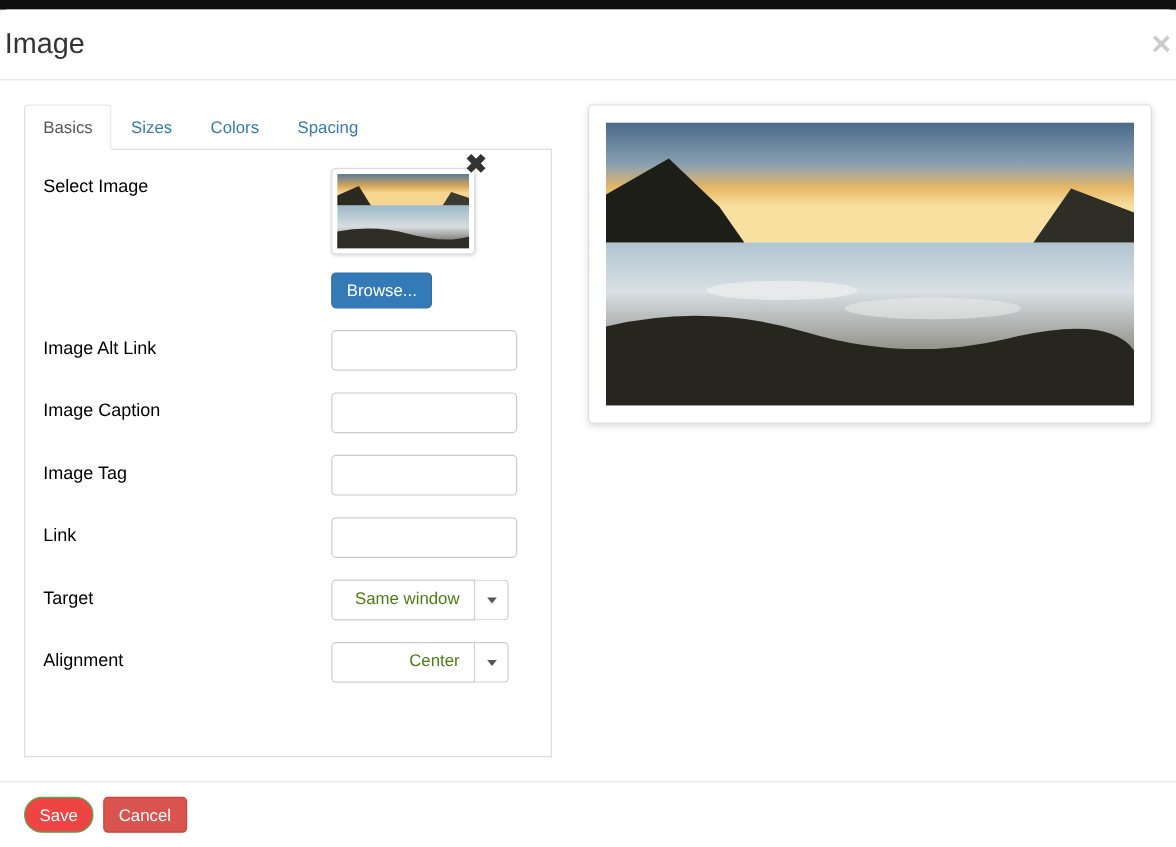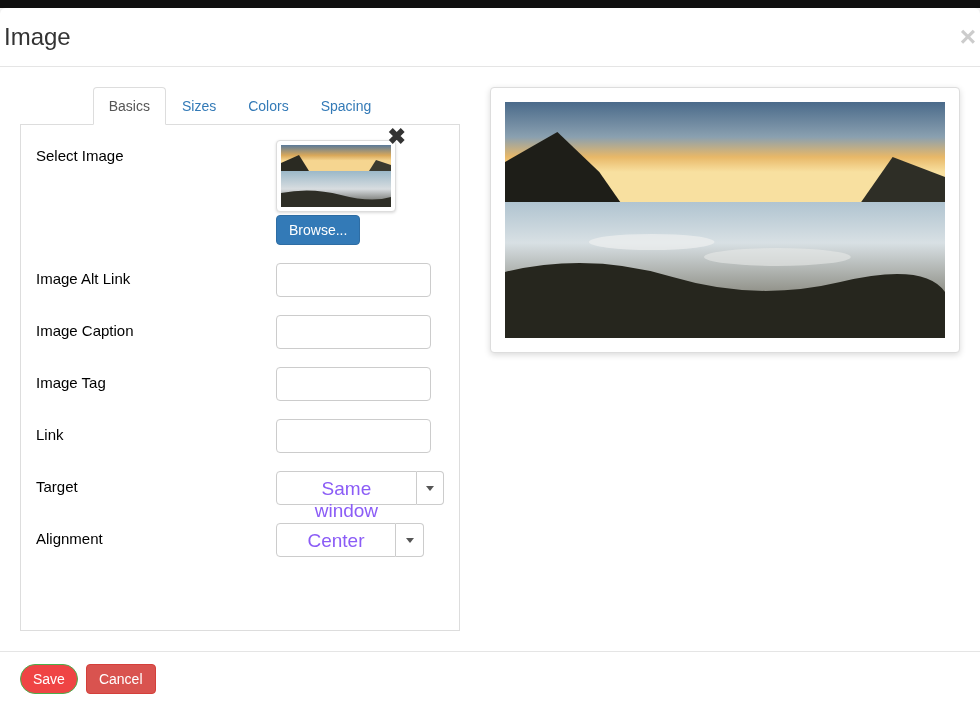--- a/index.html
+++ b/index.html
@@ -10,21 +10,21 @@
 .modal { position: absolute; top: 8px; left: 0; right: 0; bottom: 0; background: #fff; border-radius: 6px 6px 0 0; box-shadow: 0 5px 15px rgba(0,0,0,0.3); display: flex; flex-direction: column; }
 
 .modal-header { padding: 15px 4px; border-bottom: 1px solid #e5e5e5; display: flex; align-items: center; justify-content: space-between; }
 .modal-title { font-size: 24px; font-weight: 400; color: #333; }
 .modal-close { font-size: 28px; color: #ccc; cursor: pointer; font-weight: bold; line-height: 1; background: none; border: none; }
 
 .modal-body { flex: 1; padding: 20px; display: flex; gap: 30px; overflow: hidden; }
 
 .left-panel { width: 440px; display: flex; flex-direction: column; }
 
-.nav-tabs { display: flex; border-bottom: 1px solid #ddd; list-style: none; justify-content: center; }
+.nav-tabs { display: flex; border-bottom: 1px solid #ddd; list-style: none; }
 .nav-tabs .tab { padding: 10px 15px; border: 1px solid transparent; border-radius: 4px 4px 0 0; cursor: pointer; color: #337ab7; background: none; font-size: 14px; margin-bottom: -1px; }
 .nav-tabs .tab.active { color: #555; background: #fff; border-color: #ddd #ddd #fff; }
 
 .tab-content { flex: 1; border: 1px solid #ddd; border-top: none; overflow-y: scroll; padding: 15px; position: relative; }
 
 .form-row { display: flex; align-items: flex-start; margin-bottom: 18px; }
 .form-label { width: 240px; padding-top: 7px; color: #000000; font-size: 15px; }
 .form-control-wrap { flex: 1; }
 
 .thumb-wrap { position: relative; display: inline-block; }
@@ -33,21 +33,21 @@
 .thumb-remove { position: absolute; top: -14px; right: -10px; font-size: 22px; color: #333; cursor: pointer; font-weight: bold; background: none; border: none; line-height: 1; }
 
 .btn { display: inline-block; padding: 6px 12px; font-size: 14px; border-radius: 4px; border: 1px solid transparent; cursor: pointer; text-align: center; }
 .btn-primary { background: #337ab7; border-color: #2e6da4; color: #fff; }
 .btn-success { background: #ef4444; border-color: #4cae4c; color: #fff; border-radius: 15px; }
 .btn-danger { background: #d9534f; border-color: #d43f3a; color: #ffffff; }
 
 .text-input { width: 155px; height: 34px; padding: 6px 12px; border: 1px solid #ccc; border-radius: 4px; font-size: 14px; color: #555; background: #fff; }
 
 .dropdown { display: inline-flex; }
-.dropdown-main { height: 34px; padding: 6px 12px; border: 1px solid #ccc; border-radius: 4px 0 0 4px; background: #fff; min-width: 120px; text-align: center; font-size: 19px; color: #8b5cf6; }
+.dropdown-main { height: 34px; padding: 6px 12px; border: 1px solid #ccc; border-radius: 4px 0 0 4px; background: #fff; min-width: 120px; text-align: right; font-size: 14px; color: #4d7c0f; }
 .dropdown-caret { height: 34px; width: 28px; border: 1px solid #ccc; border-left: none; border-radius: 0 4px 4px 0; background: #fff; display: flex; align-items: center; justify-content: center; cursor: pointer; }
 .caret { width: 0; height: 0; border-left: 4px solid transparent; border-right: 4px solid transparent; border-top: 5px solid #555; }
 
 .preview-panel { flex: 1; }
 .preview-card { border: 1px solid #ddd; border-radius: 4px; padding: 14px; background: #fff; box-shadow: 0 2px 6px rgba(0,0,0,0.15); }
 .preview-inner { width: 100%; height: 236px; }
 
 .modal-footer { padding: 12px 20px; border-top: 1px solid #e5e5e5; display: flex; gap: 8px; }
 
 
@@ -110,21 +110,21 @@
                     </defs>
                     <rect x="0" y="0" width="110" height="26" fill="url(#sky1)"></rect>
                     <rect x="0" y="26" width="110" height="36" fill="url(#sea1)"></rect>
                     <path d="M0,18 L18,10 L28,26 L0,26 Z" fill="#2a2a22"></path>
                     <path d="M110,20 L95,15 L88,26 L110,26 Z" fill="#3a3a30"></path>
                     <path d="M0,48 Q30,42 60,50 T110,52 L110,62 L0,62 Z" fill="#2e2e26"></path>
                   </svg>
                 </div>
               </div>
             </div>
-            <div style="margin-top:0;">
+            <div style="margin-top:12px;">
               <button class="btn btn-primary">Browse...</button>
             </div>
           </div>
         </div>
 
         <div class="form-row">
           <div class="form-label">Image Alt Link</div>
           <div class="form-control-wrap">
             <input type="text" class="text-input" value="" style="">
           </div>

